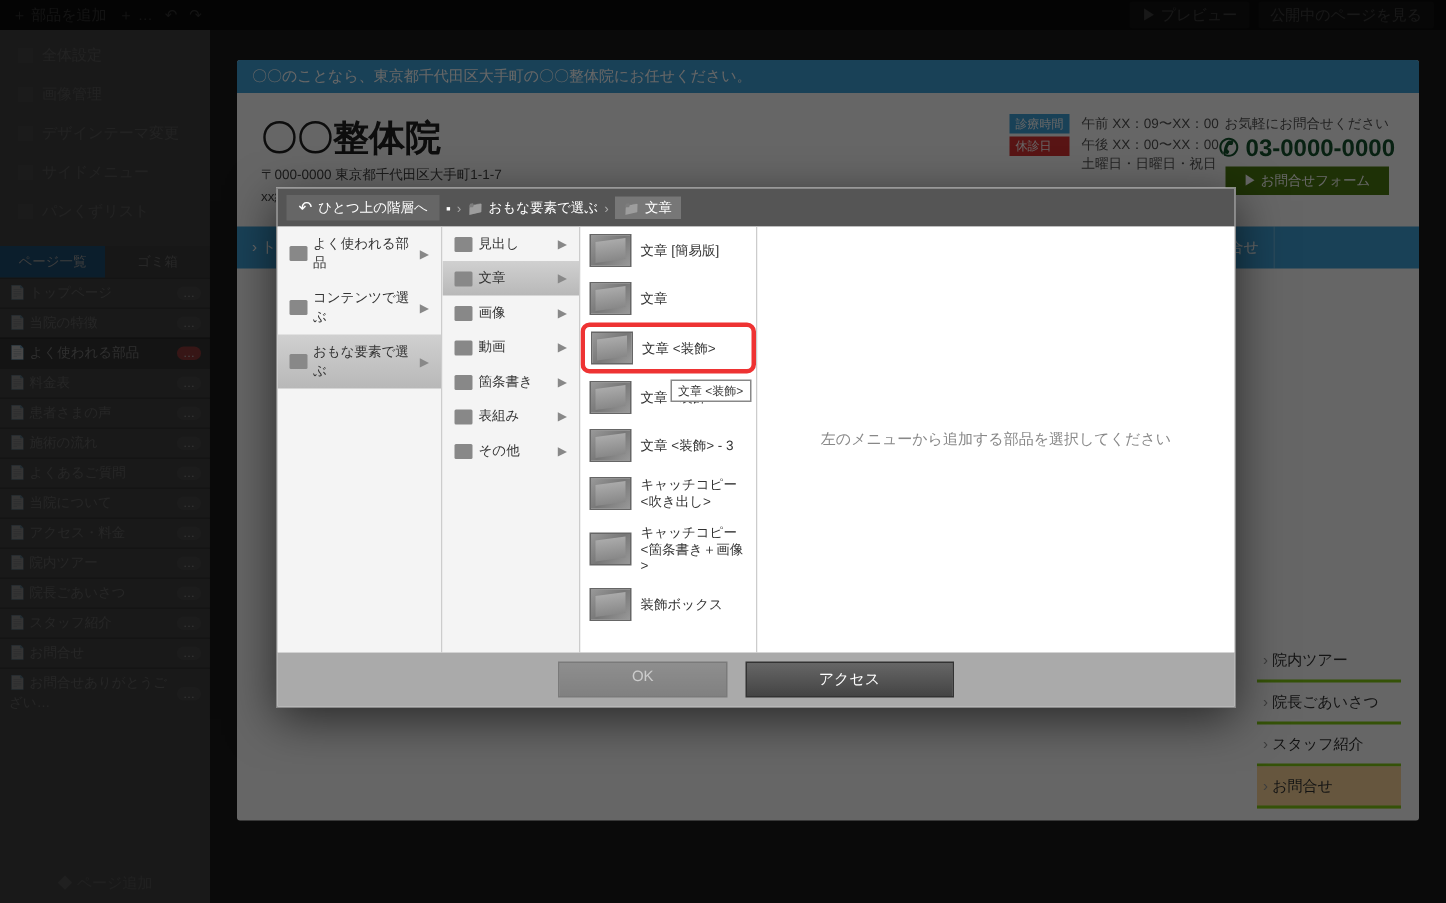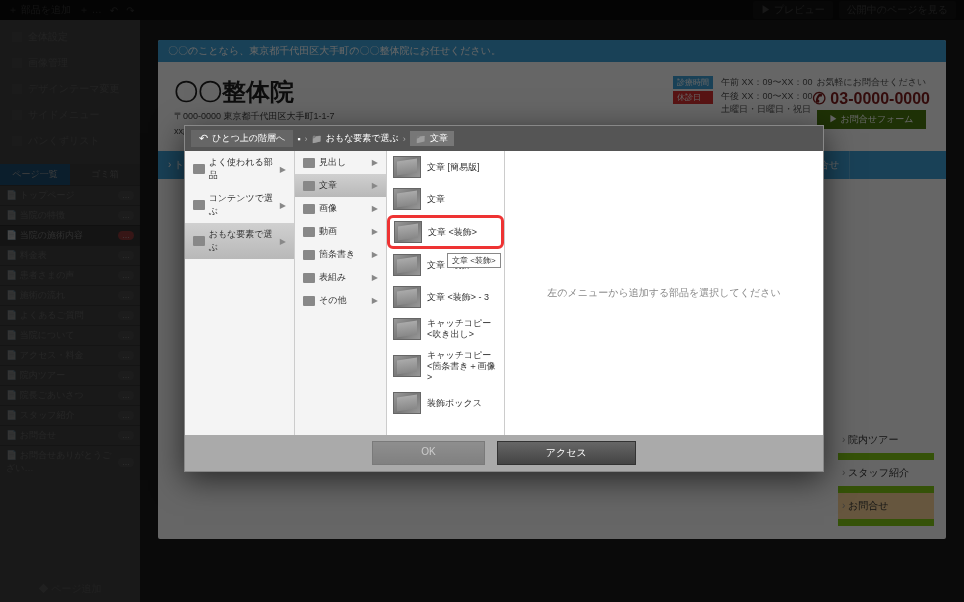--- a/index.html
+++ b/index.html
@@ -29,27 +29,27 @@
     .logo-area{flex:1}
     .logo{font-size:24px;font-weight:bold;color:#222}
     .addr{font-size:9px;color:#444;line-height:1.4;margin-top:2px}
     .hours-box{display:flex;gap:8px;align-items:flex-start;font-size:9px}
     .hours-badge{display:flex;flex-direction:column;gap:2px}
     .hb{background:#3fa2d9;color:#fff;padding:1px 4px;font-size:8px}
     .hb.red{background:#d33}
     .hours-txt{color:#555;line-height:1.5}
     .contact{text-align:center}
     .ct{font-size:9px;color:#555}
-    .tel{color:#7f1d1d;font-size:16px;font-weight:bold}
+    .tel{color:#14532d;font-size:16px;font-weight:bold}
     .tel-icon::before{content:"✆ "}
     .inquiry-btn{background:#4d7c0f;color:#fff;padding:3px 12px;font-size:9px;margin-top:2px;display:inline-block}
     .nav{background:#3fa2d9;display:flex}
     .nav-item{padding:7px 10px;color:#fff;font-size:10px;border-right:1px solid rgba(255,255,255,.2)}
     .side-menu{width:120px;padding:8px 12px}
-    .sm-item{padding:6px 4px;font-size:10px;color:#333;border-bottom:7px solid #84cc16}
+    .sm-item{padding:6px 4px;font-size:10px;color:#333;border-bottom:2px solid #84cc16}
     .sm-item.highlight{background:#ffd89b}
     .sm-item::before{content:"› ";color:#999}
     .overlay{position:absolute;inset:0;background:rgba(0,0,0,.6)}
     .modal{position:absolute;left:184px;top:125px;width:640px;height:347px;background:#fff;box-shadow:0 8px 30px rgba(0,0,0,.6);display:flex;flex-direction:column;border:1px solid #888}
     .modal-crumb{background:#555;color:#fff;padding:4px 6px;display:flex;align-items:center;gap:4px;font-size:9px}
     .crumb-back{background:#666;padding:2px 8px;display:flex;align-items:center;gap:4px}
     .crumb-back::before{content:"↶";font-size:11px}
     .crumb-sep{color:#aaa}
     .crumb-f{display:flex;align-items:center;gap:3px}
     .crumb-f::before{content:"📁";filter:grayscale(1) brightness(.7);font-size:9px}
@@ -120,21 +120,21 @@
     <div class="lp-pages" id="lp-pages">
         <div class="lp-page">
           <span>📄 トップページ</span>
           <span class="lp-badge gray">…</span>
         </div>
         <div class="lp-page">
           <span>📄 当院の特徴</span>
           <span class="lp-badge gray">…</span>
         </div>
         <div class="lp-page active">
-          <span>📄 当院の施術内容</span>
+          <span>📄 よく使われる部品</span>
           <span class="lp-badge">…</span>
         </div>
         <div class="lp-page">
           <span>📄 料金表</span>
           <span class="lp-badge gray">…</span>
         </div>
         <div class="lp-page">
           <span>📄 患者さまの声</span>
           <span class="lp-badge gray">…</span>
         </div>
@@ -211,20 +211,21 @@
           <div class="nav-item">› 施術の流れ</div>
           <div class="nav-item">› 患者さまの声</div>
           <div class="nav-item">› よくあるご質問</div>
           <div class="nav-item">› 地図・アクセス</div>
           <div class="nav-item">› お問合せ</div>
         </div>
       <div style="display:flex">
         <div style="flex:1;height:360px"></div>
         <div class="side-menu" id="side-menu" style="margin-top: 240px;">
             <div class="sm-item">院内ツアー</div>
+            <div class="sm-item">院長ごあいさつ</div>
             <div class="sm-item">スタッフ紹介</div>
             <div class="sm-item highlight">お問合せ</div>
           </div>
       </div>
     </div>
   </div>
 </div>
 
 <div class="overlay"></div>
 

